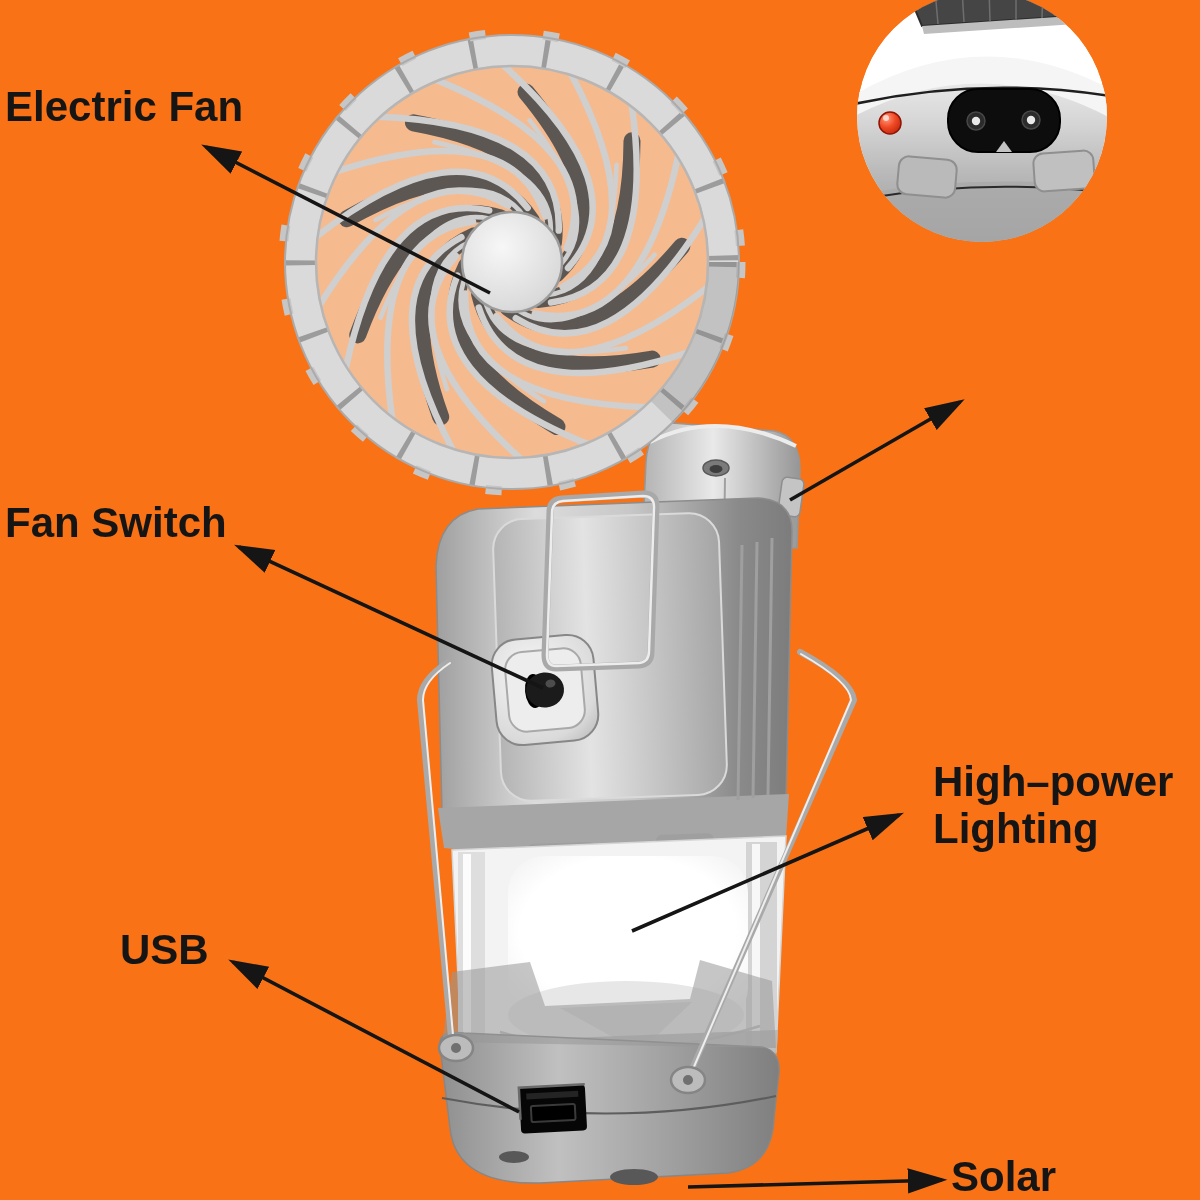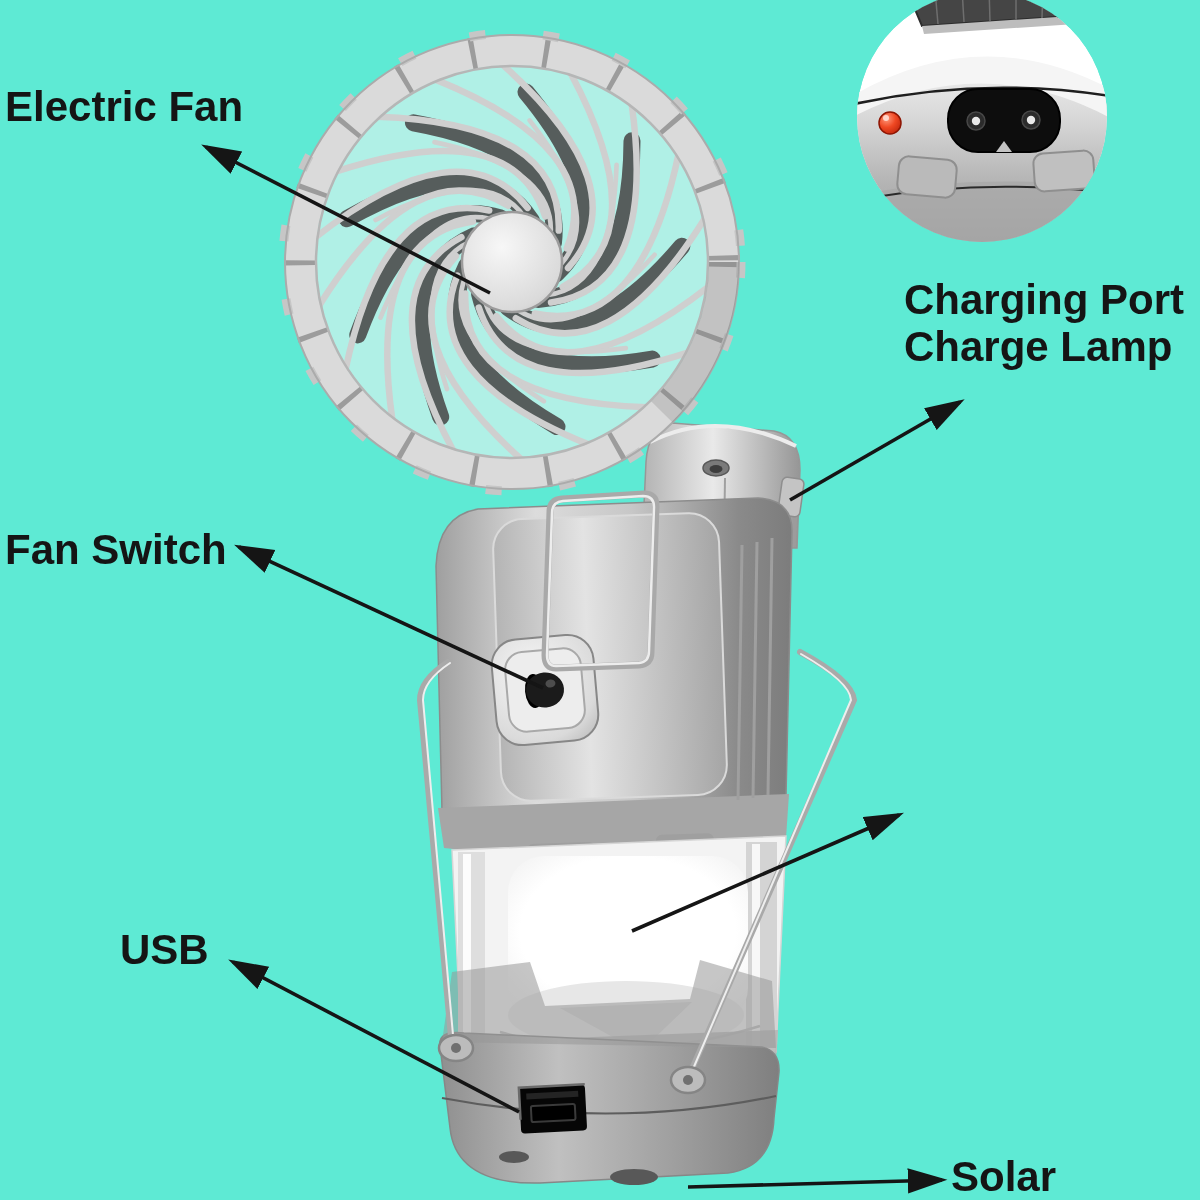--- a/index.html
+++ b/index.html
@@ -1,23 +1,23 @@
 <!DOCTYPE html>
 <html><head>
 <meta charset="utf-8">
 <style>
   html,body{margin:0;padding:0;background:#ffffff;}
-  #stage{position:relative;width:1200px;height:1200px;background:#5eead4;overflow:hidden;
+  #stage{position:relative;width:1200px;height:1200px;background:#f97316;overflow:hidden;
          font-family:"Liberation Sans",sans-serif;}
   #art{position:absolute;left:0;top:0;}
   .label{position:absolute;font-family:"Liberation Sans",sans-serif;font-weight:600;
          font-size:42px;line-height:47px;color:#151515;white-space:pre-line;letter-spacing:0;}
   #lbl-electric-fan{left:5px;top:83px;}
   #lbl-charging{left:904px;top:276px;}
-  #lbl-fan-switch{left:5px;top:526px;}
+  #lbl-fan-switch{left:5px;top:499px;}
   #lbl-high-power{left:933px;top:758px;}
   #lbl-usb{left:120px;top:926px;}
   #lbl-solar{left:951px;top:1153px;}
 </style>
 </head>
 <body>
 
 <div id="stage">
 
 <svg id="art" width="1200" height="1200" viewBox="0 0 1200 1200">
@@ -249,19 +249,19 @@
     <line x1="490" y1="293" x2="206" y2="147" marker-end="url(#ah)"></line>
     <line x1="790" y1="500" x2="960" y2="402" marker-end="url(#ah)"></line>
     <line x1="543" y1="688" x2="239" y2="547" marker-end="url(#ah)"></line>
     <line x1="632" y1="931" x2="899" y2="815" marker-end="url(#ah)"></line>
     <line x1="519" y1="1112" x2="233" y2="962" marker-end="url(#ah)"></line>
     <line x1="688" y1="1187" x2="942" y2="1180" marker-end="url(#ah)"></line>
   </g>
 </svg>
 
 <div class="label" id="lbl-electric-fan">Electric Fan</div>
-<div class="label" id="lbl-charging">Charging Port
-Charge Lamp</div>
 <div class="label" id="lbl-fan-switch">Fan Switch</div>
+<div class="label" id="lbl-high-power">High–power
+Lighting</div>
 <div class="label" id="lbl-usb">USB</div>
 <div class="label" id="lbl-solar">Solar Panels</div>
 
 </div>
 
 </body></html>

